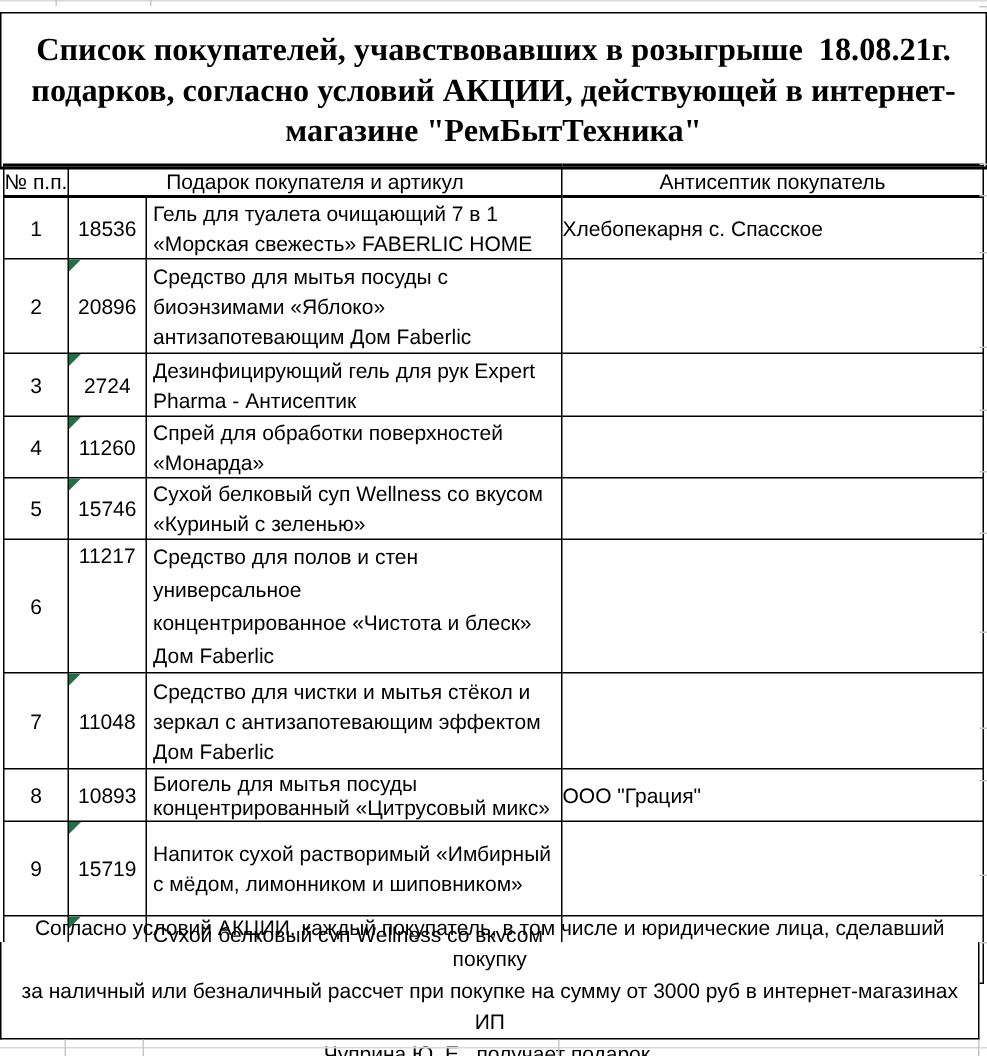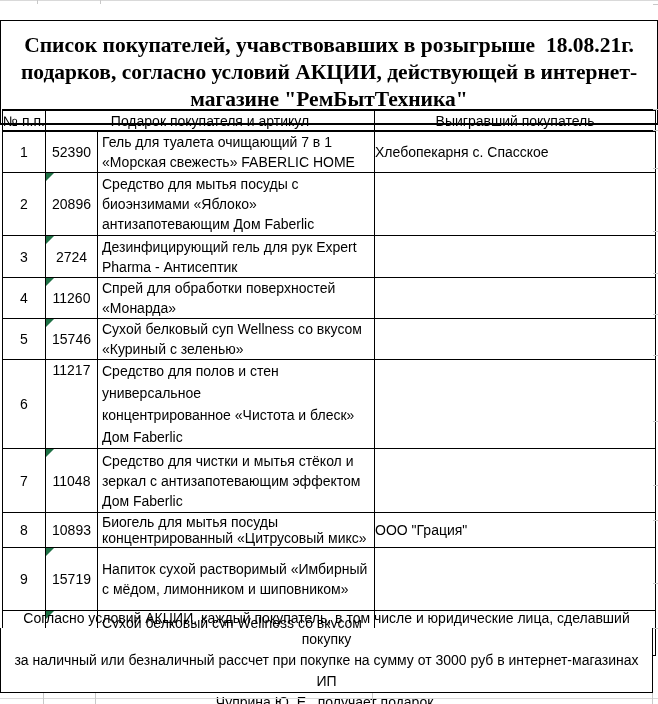--- a/index.html
+++ b/index.html
@@ -14,21 +14,21 @@
   
   .grid-top    { position:absolute; top:0; left:0; width:658px; height:4px; }
   .grid-bottom { position:absolute; top:693px; left:0; width:658px; height:11px; }
   .gl-v { position:absolute; top:0; width:1px; height:100%; background:#c8c8c8; }
   .gl-h { position:absolute; left:0; right:0; height:1px; background:#d9d9d9; }
   .grid-right { position:absolute; top:0; left:653px; width:5px; height:704px; }
   .grid-right i { position:absolute; left:0; width:5px; height:1px; background:#c8c8c8; }
 
   
   .title-box {
-    position:absolute; top:20px; left:0; width:658px; height:105px;
+    position:absolute; top:8px; left:0; width:658px; height:105px;
     border:1px solid #000; border-bottom-width:2px;
     display:flex; align-items:center; justify-content:center;
     padding:16px 8px; background:#fff;
   }
   .title-text {
     font-family:"Liberation Serif","DejaVu Serif",serif;
     font-weight:700; font-size:21.5px; line-height:27px;
     text-align:center; white-space:pre-wrap;
   }
 
@@ -81,27 +81,27 @@
     <colgroup>
       <col style="width:43px">
         <col style="width:52px">
         <col style="width:277px">
         <col style="width:281px">
     </colgroup>
     <thead>
       <tr>
         <th>№ п.п.</th>
         <th colspan="2">Подарок покупателя и артикул</th>
-        <th>Выигравший покупатель</th>
+        <th>Антисептик покупатель</th>
       </tr>
     </thead>
     <tbody id="rows-body">
         <tr style="height: 38px;">
           <td class="c-num">1</td>
-          <td class="c-art"><span>52390</span></td>
+          <td class="c-art"><span>18536</span></td>
           <td class="c-gift">Гель для туалета очищающий 7 в 1
 «Морская свежесть» FABERLIC HOME</td>
           <td class="c-win">Хлебопекарня с. Спасское</td>
         </tr>
         <tr style="height: 63px;">
           <td class="c-num">2</td>
           <td class="c-art"><span class="err-tri" style="background: rgb(30, 113, 69);"></span><span>20896</span></td>
           <td class="c-gift">Средство для мытья посуды с
 биоэнзимами «Яблоко»
 антизапотевающим Дом Faberlic</td>

